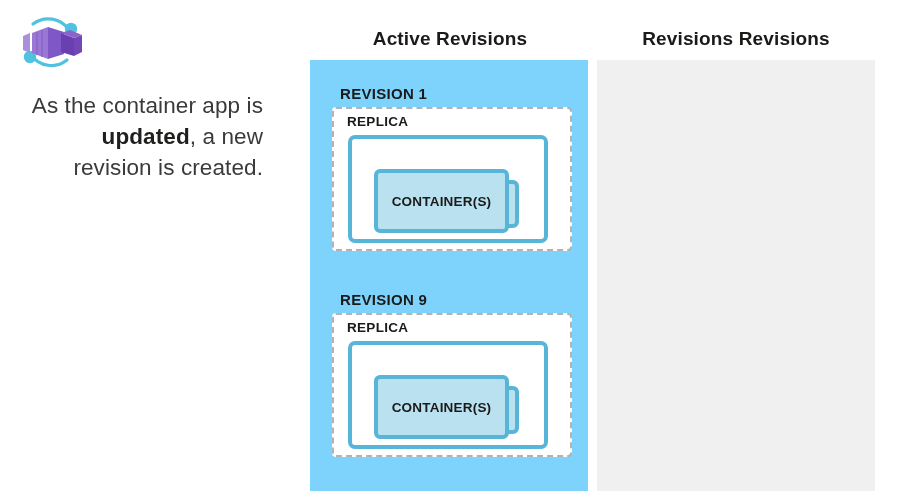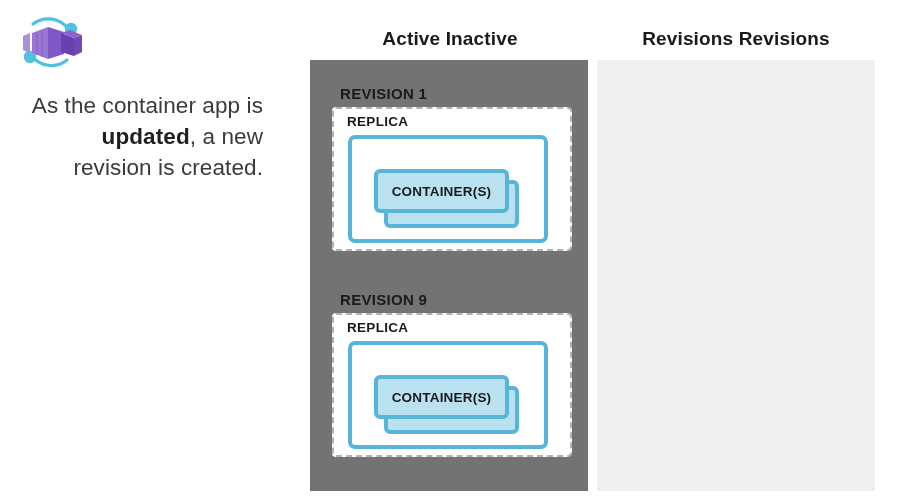--- a/index.html
+++ b/index.html
@@ -63,21 +63,21 @@
   #active-header  { left: 310px; width: 280px; }
   #inactive-header{ left: 597px; width: 278px; }
 
   
   #active-panel {
     position: absolute;
     left: 310px;
     top: 60px;
     width: 278px;
     height: 431px;
-    background: #737373;
+    background: #7dd3fc;
   }
   #inactive-panel {
     position: absolute;
     left: 597px;
     top: 60px;
     width: 278px;
     height: 431px;
     background: #f0f0f0;
   }
 
@@ -142,21 +142,21 @@
   .container-card.back {
     left: 32px;
     top: 41px;
     width: 135px;
     height: 48px;
   }
   .container-card.front {
     left: 22px;
     top: 30px;
     width: 135px;
-    height: 44px;
+    height: 64px;
     display: flex;
     align-items: center;
     justify-content: center;
   }
   .container-label {
     font-size: 13.5px;
     font-weight: 700;
     color: #1b1a19;
     letter-spacing: 0.2px;
     white-space: nowrap;
@@ -189,21 +189,21 @@
       <path d="M60 26 L68 23 L68 40 L60 44 Z" fill="#7248b9"></path>
     </svg>
   </div>
 
   <div id="caption-text">
     <span>As the container app is </span><b>updated</b><span>, a new revision is created.</span>
   </div>
 
 </div>
 
-<div class="col-header" id="active-header">Active Inactive</div>
+<div class="col-header" id="active-header">Active Revisions</div>
 
 <div class="col-header" id="inactive-header">Revisions Revisions</div>
 
 <div id="active-panel">
 
   <div class="revision" id="revision-1">
     <div class="revision-title">REVISION 1</div>
     <div class="replica-box">
       <div class="replica-title">REPLICA</div>
       <div class="replica-inner">

